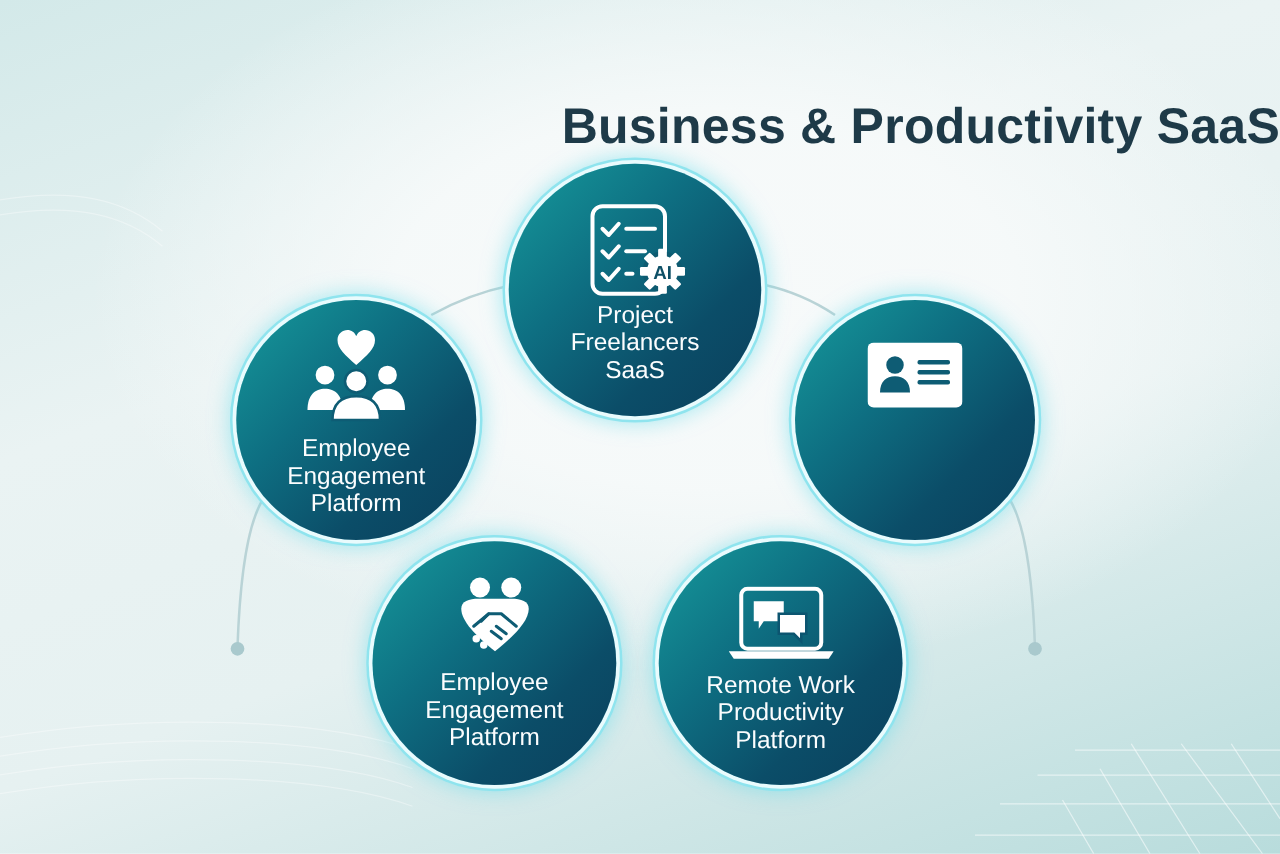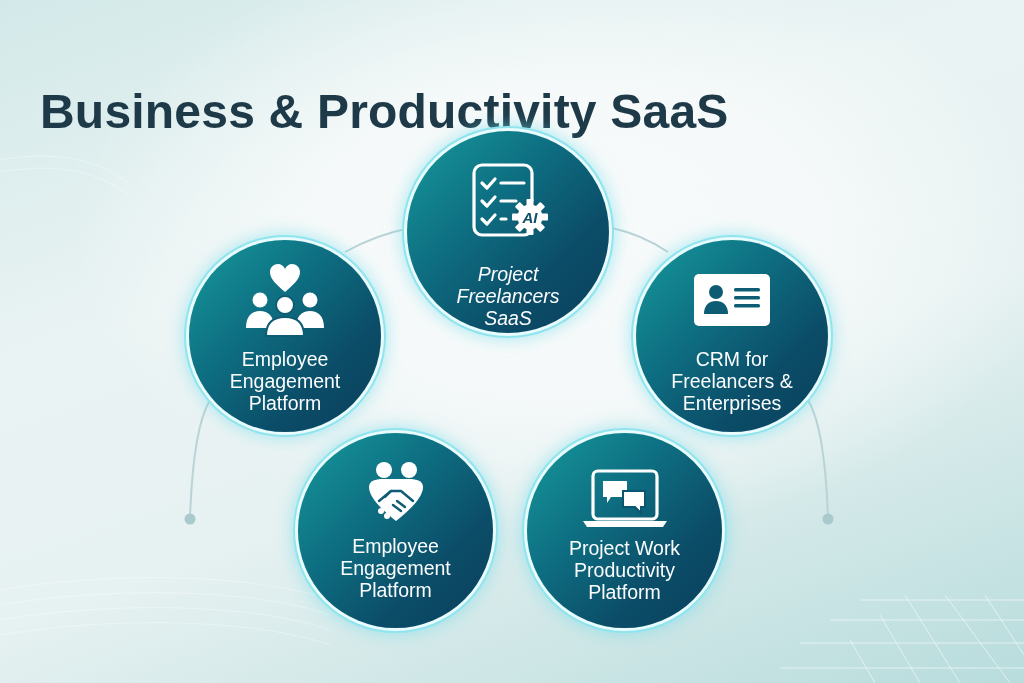--- a/index.html
+++ b/index.html
@@ -5,22 +5,22 @@
     html, body { margin:0; padding:0; }
     body {
       width:1024px; height:683px; overflow:hidden; position:relative;
       font-family: "Liberation Sans", "DejaVu Sans", sans-serif;
       background:
         radial-gradient(ellipse 60% 55% at 55% 35%, #f7fafa 0%, rgba(247,250,250,0.9) 40%, rgba(247,250,250,0) 80%),
         linear-gradient(160deg, #d3e9e9 0%, #eaf3f3 35%, #e6f1f1 60%, #b8dcdc 100%);
     }
     .bg-layer { position:absolute; inset:0; pointer-events:none; }
     .title {
-      position:absolute; left:0; right:0; top:52px; text-align:left;
-      font-size:48px; font-weight:700; color:#1e3a48; letter-spacing:0.2px;
+      position:absolute; left:0; right:0; top:52px; text-align:right;
+      font-size:40px; font-weight:700; color:#1e3a48; letter-spacing:0.2px;
       padding-left:0px;
       margin-left:40px;
     }
     .node {
       position:absolute; border-radius:50%;
       background: linear-gradient(135deg, #169a9c 0%, #0e6f82 38%, #0b4d68 70%, #0a3f5c 100%);
       box-shadow: 0 0 0 3px #e9fbfd, 0 0 0 5px #8fe4ee, 0 0 16px 6px rgba(110,220,235,0.55);
       display:flex; flex-direction:column; align-items:center; justify-content:flex-start;
       color:#ffffff; text-align:center;
     }
@@ -60,21 +60,21 @@
     <path d="M 345 252 C 370 238, 390 232, 410 228"></path>
     <path d="M 612 228 C 630 232, 650 240, 668 252"></path>
     <path d="M 808 400 C 820 420, 826 460, 828 518"></path>
   </g>
   <circle cx="190" cy="519" r="5.5" fill="#a9c9cd"></circle>
   <circle cx="828" cy="519" r="5.5" fill="#a9c9cd"></circle>
 </svg>
 
 <h1 class="title">Business &amp; Productivity SaaS</h1>
 
-<div class="node" style="left:407px; top:131px; width:202px; height:202px;font-style:italic;">
+<div class="node" style="left:407px; top:131px; width:202px; height:202px;">
   <svg class="icon" width="96" height="80" viewBox="0 0 96 80" style="margin-top:30px;">
     <rect x="14" y="4" width="58" height="70" rx="8" fill="none" stroke="#fff" stroke-width="3.2"></rect>
     <g fill="none" stroke="#fff" stroke-width="3.2" stroke-linecap="round" stroke-linejoin="round">
       <polyline points="22,22 27,27 35,18"></polyline>
         <line x1="41" y1="22" x2="64" y2="22"></line>
       <polyline points="22,40 27,45 35,36"></polyline>
         <line x1="41" y1="40" x2="56" y2="40"></line>
       <polyline points="22,58 27,63 35,54"></polyline>
         <line x1="41" y1="58" x2="46" y2="58"></line>
     </g>
@@ -87,21 +87,21 @@
         <rect x="11" y="-3.5" width="7" height="7" rx="1"></rect>
         <rect x="-3.5" y="-18" width="7" height="7" rx="1" transform="rotate(45)"></rect>
         <rect x="-3.5" y="11" width="7" height="7" rx="1" transform="rotate(45)"></rect>
         <rect x="-18" y="-3.5" width="7" height="7" rx="1" transform="rotate(45)"></rect>
         <rect x="11" y="-3.5" width="7" height="7" rx="1" transform="rotate(45)"></rect>
         <circle r="12.5"></circle>
       </g>
       <text x="0" y="6" text-anchor="middle" font-family="Liberation Sans, sans-serif" font-weight="700" font-size="15" fill="#0d4f66">AI</text>
     </g>
   </svg>
-  <div class="label" style="margin-top:22px;">
+  <div class="label" style="margin-top:0;">
     <span>Project</span>
     <span>Freelancers</span>
     <span>SaaS</span>
   </div>
 </div>
 
 <div class="node" style="left:189px; top:240px; width:192px; height:192px;">
   <svg class="icon" width="90" height="76" viewBox="0 0 90 76" style="margin-top:22px;">
     <path d="M45 30 C 36 22, 30 17, 30 10 C 30 5, 34 2, 38 2 C 41 2, 44 4, 45 7 C 46 4, 49 2, 52 2 C 56 2, 60 5, 60 10 C 60 17, 54 22, 45 30 Z" fill="#fff"></path>
     <circle cx="20" cy="38" r="7.5" fill="#fff"></circle>
@@ -120,25 +120,20 @@
 
 <div class="node" style="left:636px; top:240px; width:192px; height:192px;">
   <svg class="icon" width="76" height="54" viewBox="0 0 76 54" style="margin-top:34px;">
     <rect x="0" y="0" width="76" height="52" rx="5" fill="#fff"></rect>
     <circle cx="22" cy="18" r="7" fill="#0e5c74"></circle>
     <path d="M10 40 C 10 31, 15 27, 22 27 C 29 27, 34 31, 34 40 Z" fill="#0e5c74"></path>
     <rect x="40" y="14" width="26" height="3.5" rx="1.5" fill="#0e5c74"></rect>
     <rect x="40" y="22" width="26" height="3.5" rx="1.5" fill="#0e5c74"></rect>
     <rect x="40" y="30" width="26" height="3.5" rx="1.5" fill="#0e5c74"></rect>
   </svg>
-  <div class="label" style="margin-top:20px;">
-    <span>CRM for</span>
-    <span>Freelancers &amp;</span>
-    <span>Enterprises</span>
-  </div>
 </div>
 
 <div class="node" style="left:298px; top:433px; width:195px; height:195px;">
   <svg class="icon" width="70" height="68" viewBox="0 0 70 68" style="margin-top:28px;">
     <circle cx="23" cy="9" r="8" fill="#fff"></circle>
     <circle cx="48" cy="9" r="8" fill="#fff"></circle>
     <path d="M8 26 C 8 20, 14 18, 22 18 L 48 18 C 56 18, 62 20, 62 26 C 62 36, 50 48, 35 60 C 20 48, 8 36, 8 26 Z" fill="#fff"></path>
     <g fill="none" stroke="#0e5c74" stroke-width="2.4" stroke-linecap="round" stroke-linejoin="round">
       <path d="M18 40 L 30 30 L 40 30 L 52 40"></path>
       <path d="M30 30 L 24 36"></path>
@@ -156,17 +151,17 @@
 </div>
 
 <div class="node" style="left:527px; top:433px; width:195px; height:195px;">
   <svg class="icon" width="84" height="62" viewBox="0 0 84 62" style="margin-top:36px;">
     <rect x="10" y="2" width="64" height="48" rx="5" fill="none" stroke="#fff" stroke-width="3.2"></rect>
     <path d="M0 52 L 84 52 L 80 58 L 4 58 Z" fill="#fff"></path>
     <path d="M20 12 L 44 12 L 44 28 L 28 28 L 24 34 L 24 28 L 20 28 Z" fill="#fff"></path>
     <path d="M40 22 L 62 22 L 62 38 L 58 38 L 58 44 L 52 38 L 40 38 Z" fill="#fff" stroke="#0c5570" stroke-width="2"></path>
   </svg>
   <div class="label" style="margin-top:6px;">
-    <span>Project Work</span>
+    <span>Remote Work</span>
     <span>Productivity</span>
     <span>Platform</span>
   </div>
 </div>
 
 </body></html>

